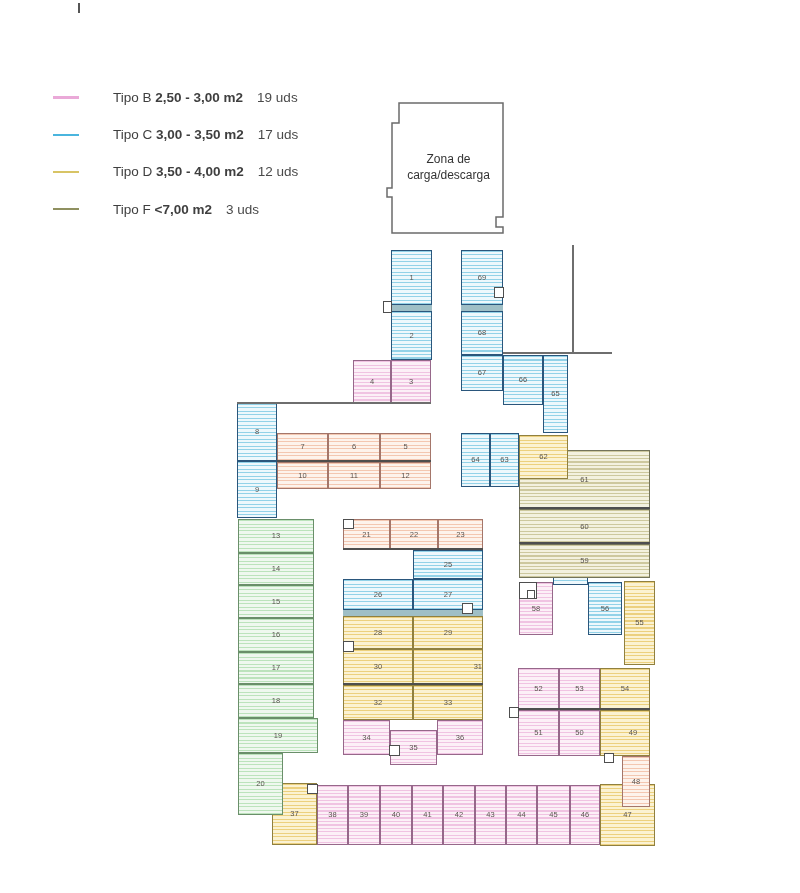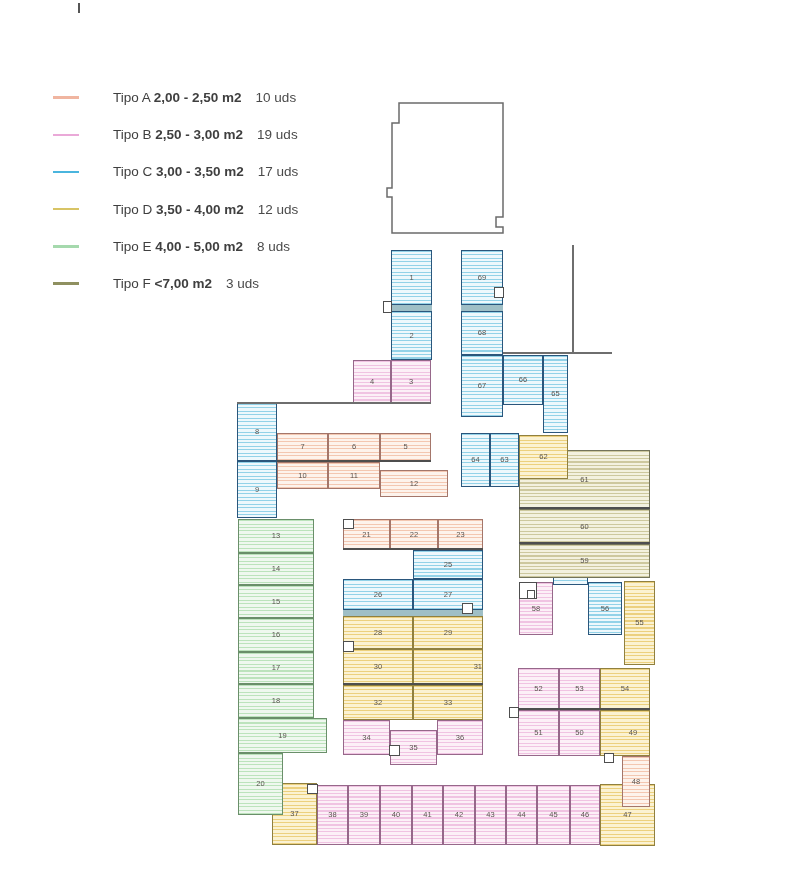--- a/index.html
+++ b/index.html
@@ -28,40 +28,32 @@
 </style>
 </head>
 <body>
 
 <div id="canvas">
 
   <div id="tick" style="left: 78px; top: 3px; width: 2px; height: 10px;"></div>
 
   <div id="legend">
       <div class="legend-row">
-        <div class="legend-swatch" style="background: rgb(240, 181, 160);"></div>
-        <div class="legend-text"><span class="legend-name">Tipo A </span><span class="legend-range">2,00 - 2,50 m2</span><span class="legend-units">10 uds</span></div>
-      </div>
-      <div class="legend-row">
         <div class="legend-swatch" style="background: rgb(234, 169, 216);"></div>
         <div class="legend-text"><span class="legend-name">Tipo B </span><span class="legend-range">2,50 - 3,00 m2</span><span class="legend-units">19 uds</span></div>
       </div>
       <div class="legend-row">
         <div class="legend-swatch" style="background: rgb(74, 181, 222);"></div>
         <div class="legend-text"><span class="legend-name">Tipo C </span><span class="legend-range">3,00 - 3,50 m2</span><span class="legend-units">17 uds</span></div>
       </div>
       <div class="legend-row">
         <div class="legend-swatch" style="background: rgb(216, 196, 101);"></div>
         <div class="legend-text"><span class="legend-name">Tipo D </span><span class="legend-range">3,50 - 4,00 m2</span><span class="legend-units">12 uds</span></div>
       </div>
       <div class="legend-row">
-        <div class="legend-swatch" style="background: rgb(165, 217, 173);"></div>
-        <div class="legend-text"><span class="legend-name">Tipo E </span><span class="legend-range">4,00 - 5,00 m2</span><span class="legend-units">8 uds</span></div>
-      </div>
-      <div class="legend-row">
         <div class="legend-swatch" style="background: rgb(143, 144, 96);"></div>
         <div class="legend-text"><span class="legend-name">Tipo F </span><span class="legend-range">&lt;7,00 m2</span><span class="legend-units">3 uds</span></div>
       </div>
     </div>
 
   <div id="plan">
 
   <div class="unit" style="left: 391px; top: 250px; width: 41px; height: 55px; background: repeating-linear-gradient(rgb(147, 210, 232) 0px, rgb(147, 210, 232) 1px, rgb(238, 248, 252) 1px, rgb(238, 248, 252) 3.5px); border: 1.2px solid rgb(42, 86, 124);">
         <span class="lbl">1</span>
       </div>
@@ -88,42 +80,42 @@
       </div>
       <div class="unit" style="left: 237px; top: 461px; width: 40px; height: 57px; background: repeating-linear-gradient(rgb(147, 210, 232) 0px, rgb(147, 210, 232) 1px, rgb(238, 248, 252) 1px, rgb(238, 248, 252) 3.5px); border: 1.2px solid rgb(42, 86, 124);">
         <span class="lbl">9</span>
       </div>
       <div class="unit" style="left: 277px; top: 462px; width: 51px; height: 27px; background: repeating-linear-gradient(rgb(243, 199, 177) 0px, rgb(243, 199, 177) 1px, rgb(253, 243, 236) 1px, rgb(253, 243, 236) 3.5px); border: 1.2px solid rgb(164, 118, 106);">
         <span class="lbl">10</span>
       </div>
       <div class="unit" style="left: 328px; top: 462px; width: 52px; height: 27px; background: repeating-linear-gradient(rgb(243, 199, 177) 0px, rgb(243, 199, 177) 1px, rgb(253, 243, 236) 1px, rgb(253, 243, 236) 3.5px); border: 1.2px solid rgb(164, 118, 106);">
         <span class="lbl">11</span>
       </div>
-      <div class="unit" style="left: 380px; top: 462px; width: 68px; height: 27px; background: repeating-linear-gradient(rgb(243, 199, 177) 0px, rgb(243, 199, 177) 1px, rgb(253, 243, 236) 1px, rgb(253, 243, 236) 3.5px); border: 1.2px solid rgb(164, 118, 106); margin-top: 8px;">
+      <div class="unit" style="left: 380px; top: 462px; width: 51px; height: 27px; background: repeating-linear-gradient(rgb(243, 199, 177) 0px, rgb(243, 199, 177) 1px, rgb(253, 243, 236) 1px, rgb(253, 243, 236) 3.5px); border: 1.2px solid rgb(164, 118, 106);">
         <span class="lbl">12</span>
       </div>
       <div class="unit" style="left: 238px; top: 519px; width: 76px; height: 34px; background: repeating-linear-gradient(rgb(188, 227, 188) 0px, rgb(188, 227, 188) 1px, rgb(239, 248, 239) 1px, rgb(239, 248, 239) 3.5px); border: 1.2px solid rgb(106, 143, 106);">
         <span class="lbl">13</span>
       </div>
       <div class="unit" style="left: 238px; top: 553px; width: 76px; height: 32px; background: repeating-linear-gradient(rgb(188, 227, 188) 0px, rgb(188, 227, 188) 1px, rgb(239, 248, 239) 1px, rgb(239, 248, 239) 3.5px); border: 1.2px solid rgb(106, 143, 106);">
         <span class="lbl">14</span>
       </div>
       <div class="unit" style="left: 238px; top: 585px; width: 76px; height: 33px; background: repeating-linear-gradient(rgb(188, 227, 188) 0px, rgb(188, 227, 188) 1px, rgb(239, 248, 239) 1px, rgb(239, 248, 239) 3.5px); border: 1.2px solid rgb(106, 143, 106);">
         <span class="lbl">15</span>
       </div>
       <div class="unit" style="left: 238px; top: 618px; width: 76px; height: 34px; background: repeating-linear-gradient(rgb(188, 227, 188) 0px, rgb(188, 227, 188) 1px, rgb(239, 248, 239) 1px, rgb(239, 248, 239) 3.5px); border: 1.2px solid rgb(106, 143, 106);">
         <span class="lbl">16</span>
       </div>
       <div class="unit" style="left: 238px; top: 652px; width: 76px; height: 32px; background: repeating-linear-gradient(rgb(188, 227, 188) 0px, rgb(188, 227, 188) 1px, rgb(239, 248, 239) 1px, rgb(239, 248, 239) 3.5px); border: 1.2px solid rgb(106, 143, 106);">
         <span class="lbl">17</span>
       </div>
       <div class="unit" style="left: 238px; top: 684px; width: 76px; height: 34px; background: repeating-linear-gradient(rgb(188, 227, 188) 0px, rgb(188, 227, 188) 1px, rgb(239, 248, 239) 1px, rgb(239, 248, 239) 3.5px); border: 1.2px solid rgb(106, 143, 106);">
         <span class="lbl">18</span>
       </div>
-      <div class="unit" style="left: 238px; top: 718px; width: 89px; height: 35px; background: repeating-linear-gradient(rgb(188, 227, 188) 0px, rgb(188, 227, 188) 1px, rgb(239, 248, 239) 1px, rgb(239, 248, 239) 3.5px); border: 1.2px solid rgb(106, 143, 106);">
+      <div class="unit" style="left: 238px; top: 718px; width: 80px; height: 35px; background: repeating-linear-gradient(rgb(188, 227, 188) 0px, rgb(188, 227, 188) 1px, rgb(239, 248, 239) 1px, rgb(239, 248, 239) 3.5px); border: 1.2px solid rgb(106, 143, 106);">
         <span class="lbl">19</span>
       </div>
       <div class="unit" style="left: 272px; top: 783px; width: 45px; height: 62px; background: repeating-linear-gradient(rgb(236, 208, 126) 0px, rgb(236, 208, 126) 1px, rgb(251, 242, 210) 1px, rgb(251, 242, 210) 3.5px); border: 1.2px solid rgb(144, 128, 63);">
         <span class="lbl">37</span>
       </div>
       <div class="unit" style="left: 238px; top: 753px; width: 45px; height: 62px; background: repeating-linear-gradient(rgb(188, 227, 188) 0px, rgb(188, 227, 188) 1px, rgb(239, 248, 239) 1px, rgb(239, 248, 239) 3.5px); border: 1.2px solid rgb(106, 143, 106);">
         <span class="lbl">20</span>
       </div>
       <div class="unit" style="left: 343px; top: 519px; width: 47px; height: 31px; background: repeating-linear-gradient(rgb(243, 199, 177) 0px, rgb(243, 199, 177) 1px, rgb(253, 243, 236) 1px, rgb(253, 243, 236) 3.5px); border: 1.2px solid rgb(164, 118, 106);">
         <span class="lbl">21</span>
@@ -253,21 +245,21 @@
       </div>
       <div class="unit" style="left: 461px; top: 433px; width: 29px; height: 54px; background: repeating-linear-gradient(rgb(147, 210, 232) 0px, rgb(147, 210, 232) 1px, rgb(238, 248, 252) 1px, rgb(238, 248, 252) 3.5px); border: 1.2px solid rgb(42, 86, 124);">
         <span class="lbl">64</span>
       </div>
       <div class="unit" style="left: 543px; top: 355px; width: 25px; height: 78px; background: repeating-linear-gradient(rgb(147, 210, 232) 0px, rgb(147, 210, 232) 1px, rgb(238, 248, 252) 1px, rgb(238, 248, 252) 3.5px); border: 1.2px solid rgb(42, 86, 124);">
         <span class="lbl">65</span>
       </div>
       <div class="unit" style="left: 503px; top: 355px; width: 40px; height: 50px; background: repeating-linear-gradient(rgb(147, 210, 232) 0px, rgb(147, 210, 232) 1px, rgb(238, 248, 252) 1px, rgb(238, 248, 252) 3.5px); border: 1.2px solid rgb(42, 86, 124);">
         <span class="lbl">66</span>
       </div>
-      <div class="unit" style="left: 461px; top: 355px; width: 42px; height: 62px; background: repeating-linear-gradient(rgb(147, 210, 232) 0px, rgb(147, 210, 232) 1px, rgb(238, 248, 252) 1px, rgb(238, 248, 252) 3.5px); border: 1.2px solid rgb(42, 86, 124);">
+      <div class="unit" style="left: 461px; top: 355px; width: 42px; height: 36px; background: repeating-linear-gradient(rgb(147, 210, 232) 0px, rgb(147, 210, 232) 1px, rgb(238, 248, 252) 1px, rgb(238, 248, 252) 3.5px); border: 1.2px solid rgb(42, 86, 124);">
         <span class="lbl">67</span>
       </div>
       <div class="unit" style="left: 461px; top: 311px; width: 42px; height: 44px; background: repeating-linear-gradient(rgb(147, 210, 232) 0px, rgb(147, 210, 232) 1px, rgb(238, 248, 252) 1px, rgb(238, 248, 252) 3.5px); border: 1.2px solid rgb(42, 86, 124);">
         <span class="lbl">68</span>
       </div>
       <div class="unit" style="left: 461px; top: 250px; width: 42px; height: 55px; background: repeating-linear-gradient(rgb(147, 210, 232) 0px, rgb(147, 210, 232) 1px, rgb(238, 248, 252) 1px, rgb(238, 248, 252) 3.5px); border: 1.2px solid rgb(42, 86, 124);">
         <span class="lbl">69</span>
       </div>
       <div class="band" style="left: 391px; top: 305px; width: 41px; height: 6px;"></div>
       <div class="band" style="left: 461px; top: 305px; width: 42px; height: 6px;"></div>
@@ -288,15 +280,19 @@
       <div class="door" style="left: 307px; top: 784px; width: 11px; height: 10px;"></div>
       <div class="door" style="left: 519px; top: 582px; width: 18px; height: 17px;"></div>
       <div class="door" style="left: 527px; top: 590px; width: 8px; height: 9px;"></div>
       <div class="door" style="left: 509px; top: 707px; width: 10px; height: 11px;"></div>
       <div class="door" style="left: 494px; top: 287px; width: 10px; height: 11px;"></div>
       <div class="door" style="left: 383px; top: 301px; width: 9px; height: 12px;"></div>
       <div class="door" style="left: 604px; top: 753px; width: 10px; height: 10px;"></div>
       <svg id="zona-svg" width="800" height="893" viewBox="0 0 800 893">
       <path d="M399,103 H503 V217 H496 V227 H503 V233 H392 V197 H387 V188 H392 V123 H399 Z" fill="#ffffff" stroke="#6b6b6b" stroke-width="1.5"></path>
     </svg>
+      <div id="zona-label">
+      <div>Zona de</div>
+      <div>carga/descarga</div>
     </div>
+    </div>
 
 </div>
 
 </body></html>

